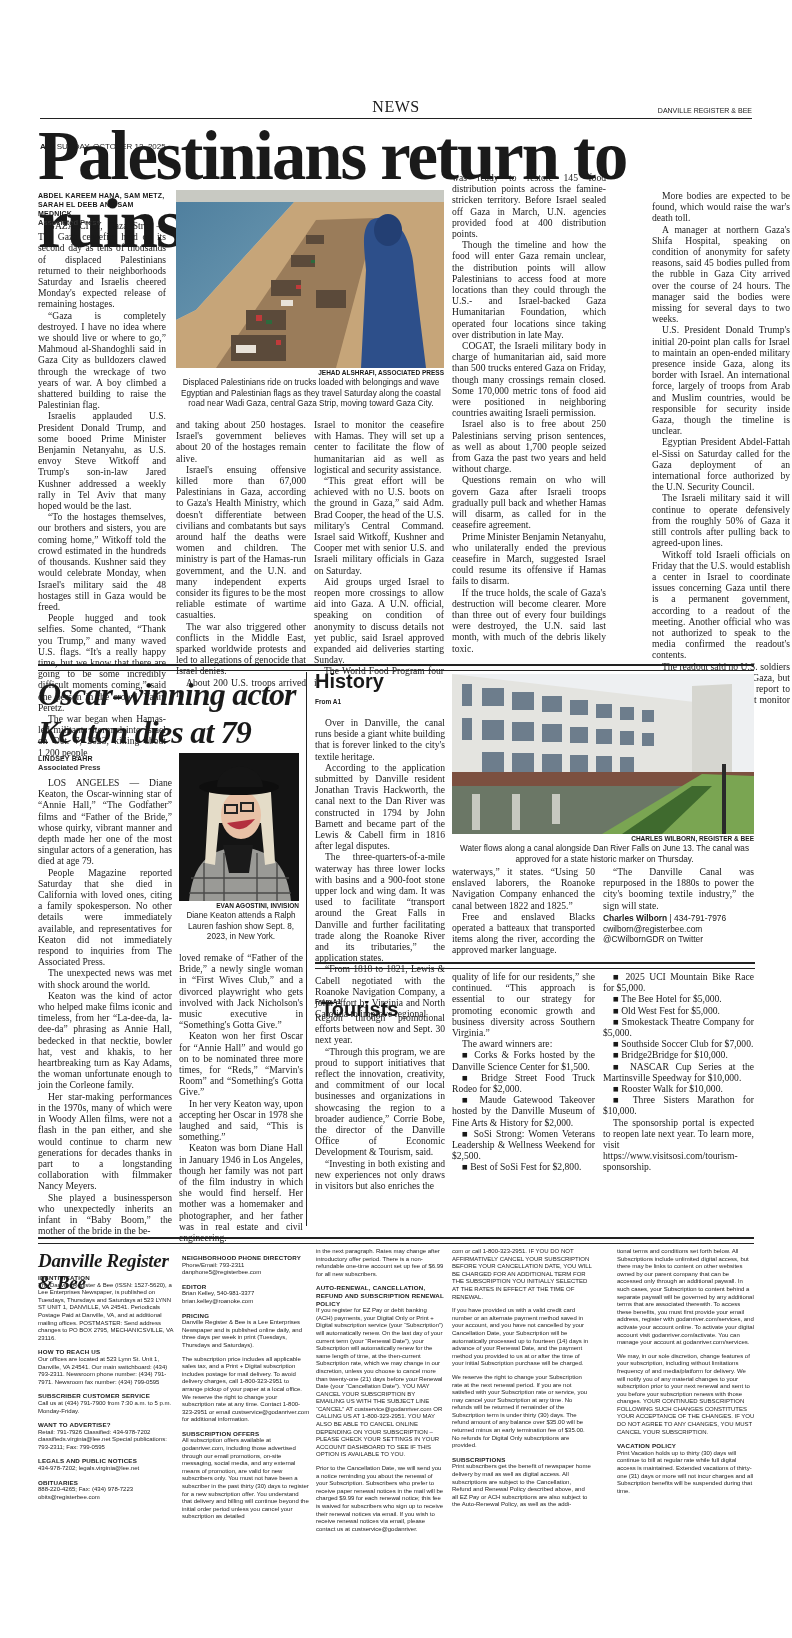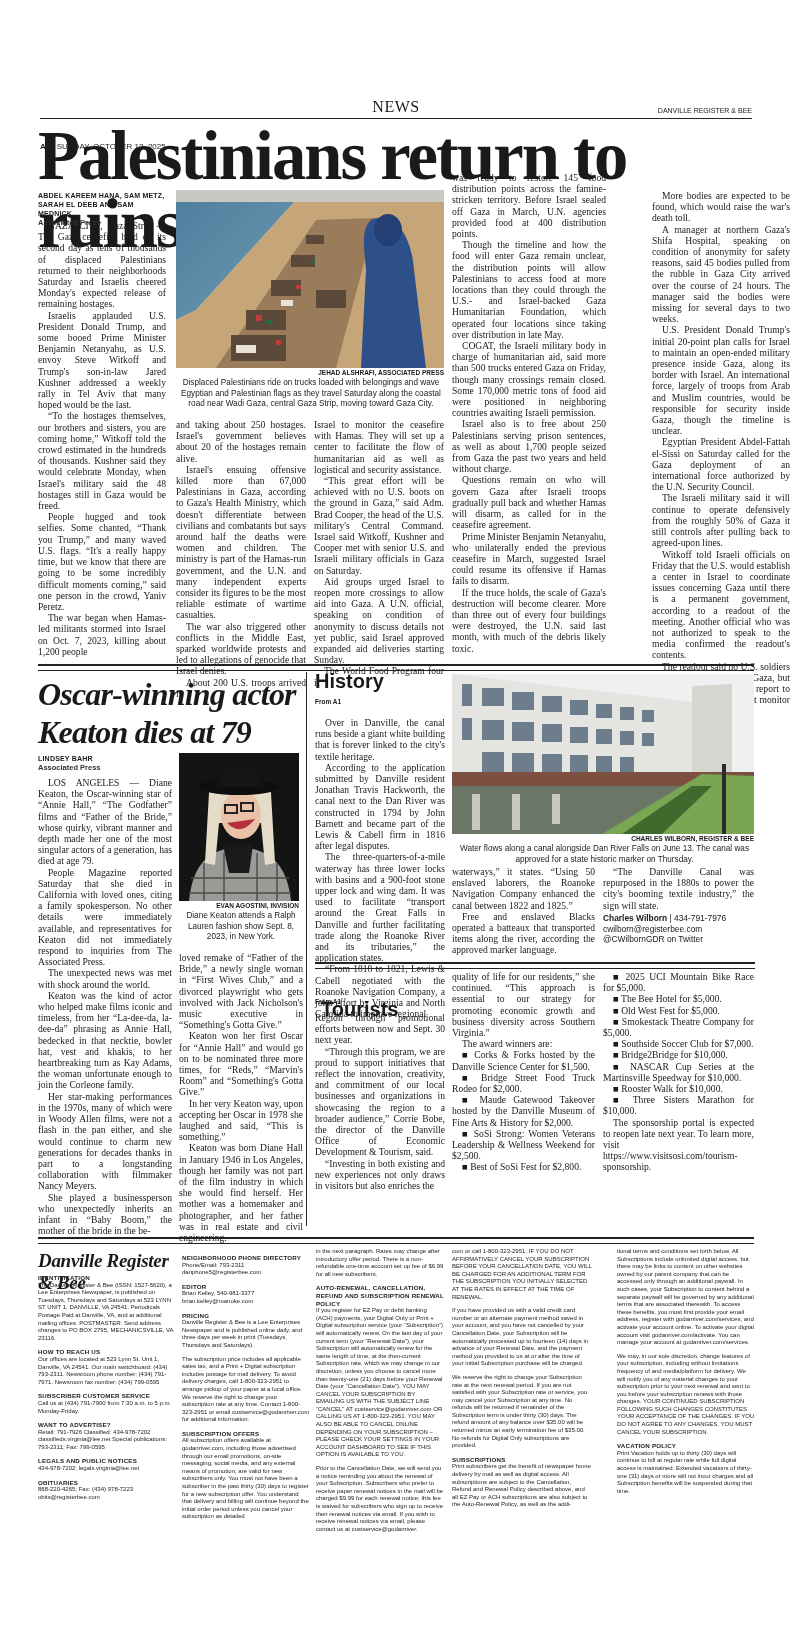--- a/index.html
+++ b/index.html
@@ -40,20 +40,21 @@
 </div>
 
 <div class="abs headline-main">Palestinians return to ruins</div>
 
 <div class="abs" style="left:38px;top:191px;width:128px;">
   <div class="byline">ABDEL KAREEM HANA, SAM METZ, SARAH EL DEEB AND SAM MEDNICK</div>
   <div class="agency">Associated Press</div>
 </div>
 <div class="abs col" style="left:38px;top:220px;width:128px;">
   <p>GAZA CITY, Gaza Strip — The Gaza ceasefire held on its second day as tens of thousands of displaced Palestinians returned to their neighborhoods Saturday and Israelis cheered Monday's expected release of remaining hostages.</p>
+  <p>“Gaza is completely destroyed. I have no idea where we should live or where to go,” Mahmoud al-Shandoghli said in Gaza City as bulldozers clawed through the wreckage of two years of war. A boy climbed a shattered building to raise the Palestinian flag.</p>
   <p>Israelis applauded U.S. President Donald Trump, and some booed Prime Minister Benjamin Netanyahu, as U.S. envoy Steve Witkoff and Trump's son-in-law Jared Kushner addressed a weekly rally in Tel Aviv that many hoped would be the last.</p>
   <p>“To the hostages themselves, our brothers and sisters, you are coming home,” Witkoff told the crowd estimated in the hundreds of thousands. Kushner said they would celebrate Monday, when Israel's military said the 48 hostages still in Gaza would be freed.</p>
   <p>People hugged and took selfies. Some chanted, “Thank you Trump,” and many waved U.S. flags. “It's a really happy time, but we know that there are going to be some incredibly difficult moments coming,” said one person in the crowd, Yaniv Peretz.</p>
   <p>The war began when Hamas-led militants stormed into Israel on Oct. 7, 2023, killing about 1,200 people</p>
 </div>
 
 <div class="abs photo" style="left:176px;top:190px;width:268px;height:178px;">
   <svg width="268" height="178" viewBox="0 0 268 178">
     <defs>
       <linearGradient id="sky" x1="0" y1="0" x2="0" y2="1">

